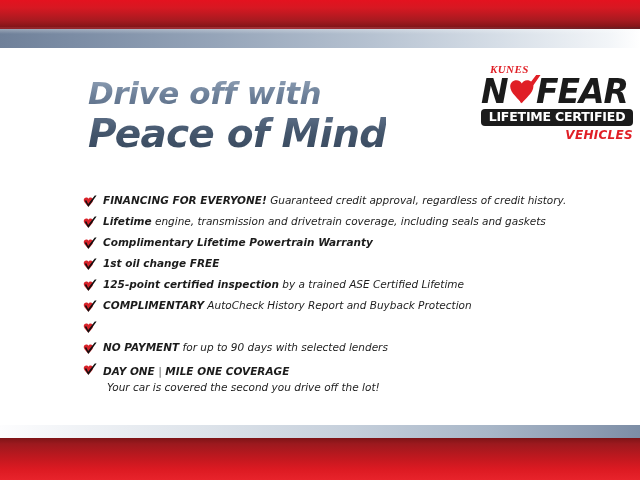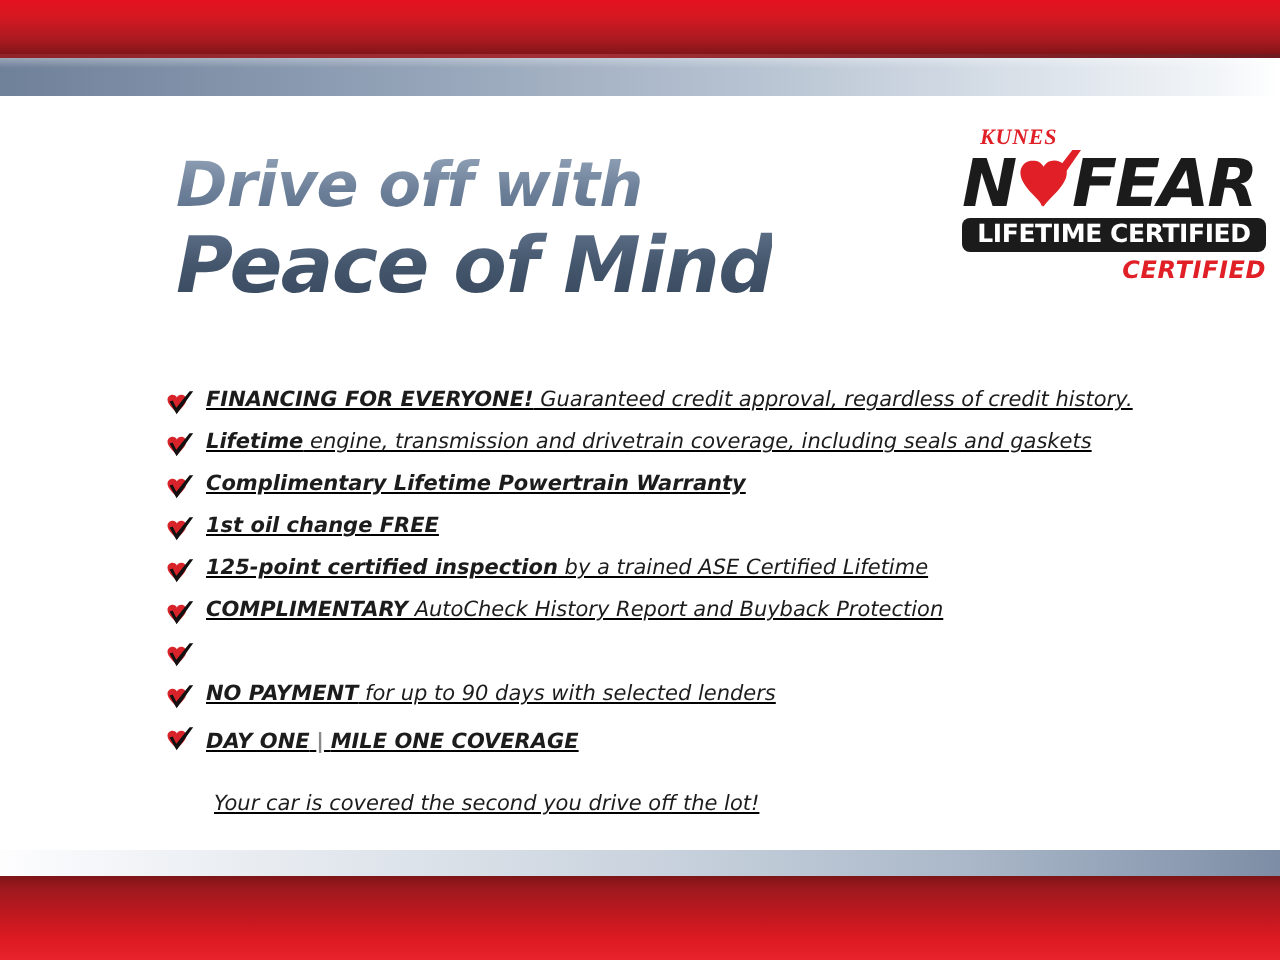--- a/index.html
+++ b/index.html
@@ -179,21 +179,20 @@
   .benefits {
     position: absolute;
     left: 82px;
     top: 193px;
     width: 500px;
   }
   .benefit-row {
     display: flex;
     align-items: flex-start;
     height: 21px;
-    text-decoration: underline;
   }
   .benefit-row.tall { height: 34px; }
   .check-icon {
     flex: 0 0 auto;
     width: 15px;
     height: 14px;
     margin-top: 2px;
     margin-right: 6px;
   }
   .benefit-text {
@@ -206,21 +205,21 @@
   }
   .benefit-text b {
     font-weight: 700;
   }
   .benefit-sub {
     font-family: "DejaVu Sans", sans-serif;
     font-style: italic;
     font-size: 10.5px;
     color: #1c1c1c;
     line-height: 15px;
-    margin-top: 16px;
+    margin-top: 1px;
     margin-left: 4px;
     white-space: nowrap;
     text-align: right;
   }
   .pipe { color: #8a8a8a; font-weight: 700; }
 </style>
 </head>
 <body>
 
 <div id="ad">
@@ -244,21 +243,21 @@
           <path d="M11.5 7.2c-3.6 0-6.3 2.7-6.3 6.2 0 6.3 8.4 12.3 11.6 16.8 3.2-4.5 11.6-10.5 11.6-16.8 0-3.5-2.7-6.2-6.3-6.2-2.5 0-4.4 1.4-5.3 3.2-0.9-1.8-2.8-3.2-5.3-3.2z" fill="#e01f26"></path>
           <path d="M9.2 14.6 L16.0 30.2 L35.5 2.0 L31.2 2.0 L15.6 22.2 L12.4 13.6 Z" fill="#e01f26"></path>
           <path d="M10.3 15.2 L16.2 28.6 L34.2 2.6 L31.6 2.6 L15.8 23.4 L12.0 14.4 Z" fill="#1b1b1b" opacity="0.0"></path>
         </svg>
       </span>
       <span class="logo-fear">FEAR</span>
     </div>
     <div class="logo-bar">
       <span class="logo-bar-text">LIFETIME CERTIFIED</span>
     </div>
-    <div class="logo-vehicles">CERTIFIED</div>
+    <div class="logo-vehicles">VEHICLES</div>
   </div>
 
   <div class="benefits">
 
     <div class="benefit-row">
       <span class="check-icon">
         <svg viewBox="0 0 30 28" width="15" height="14" aria-hidden="true">
           <path d="M8.6 4.8c-2.9 0-5.1 2.2-5.1 5.0 0 5.0 6.8 9.8 9.4 13.4 2.6-3.6 9.4-8.4 9.4-13.4 0-2.8-2.2-5.0-5.1-5.0-2.0 0-3.5 1.1-4.3 2.6-0.8-1.5-2.3-2.6-4.3-2.6z" fill="#d8232a"></path>
           <path d="M5.6 11.4 L12.6 24.2 L29.2 1.2 L25.6 1.2 L12.3 17.8 L8.6 10.6 Z" fill="#111111"></path>
         </svg>

